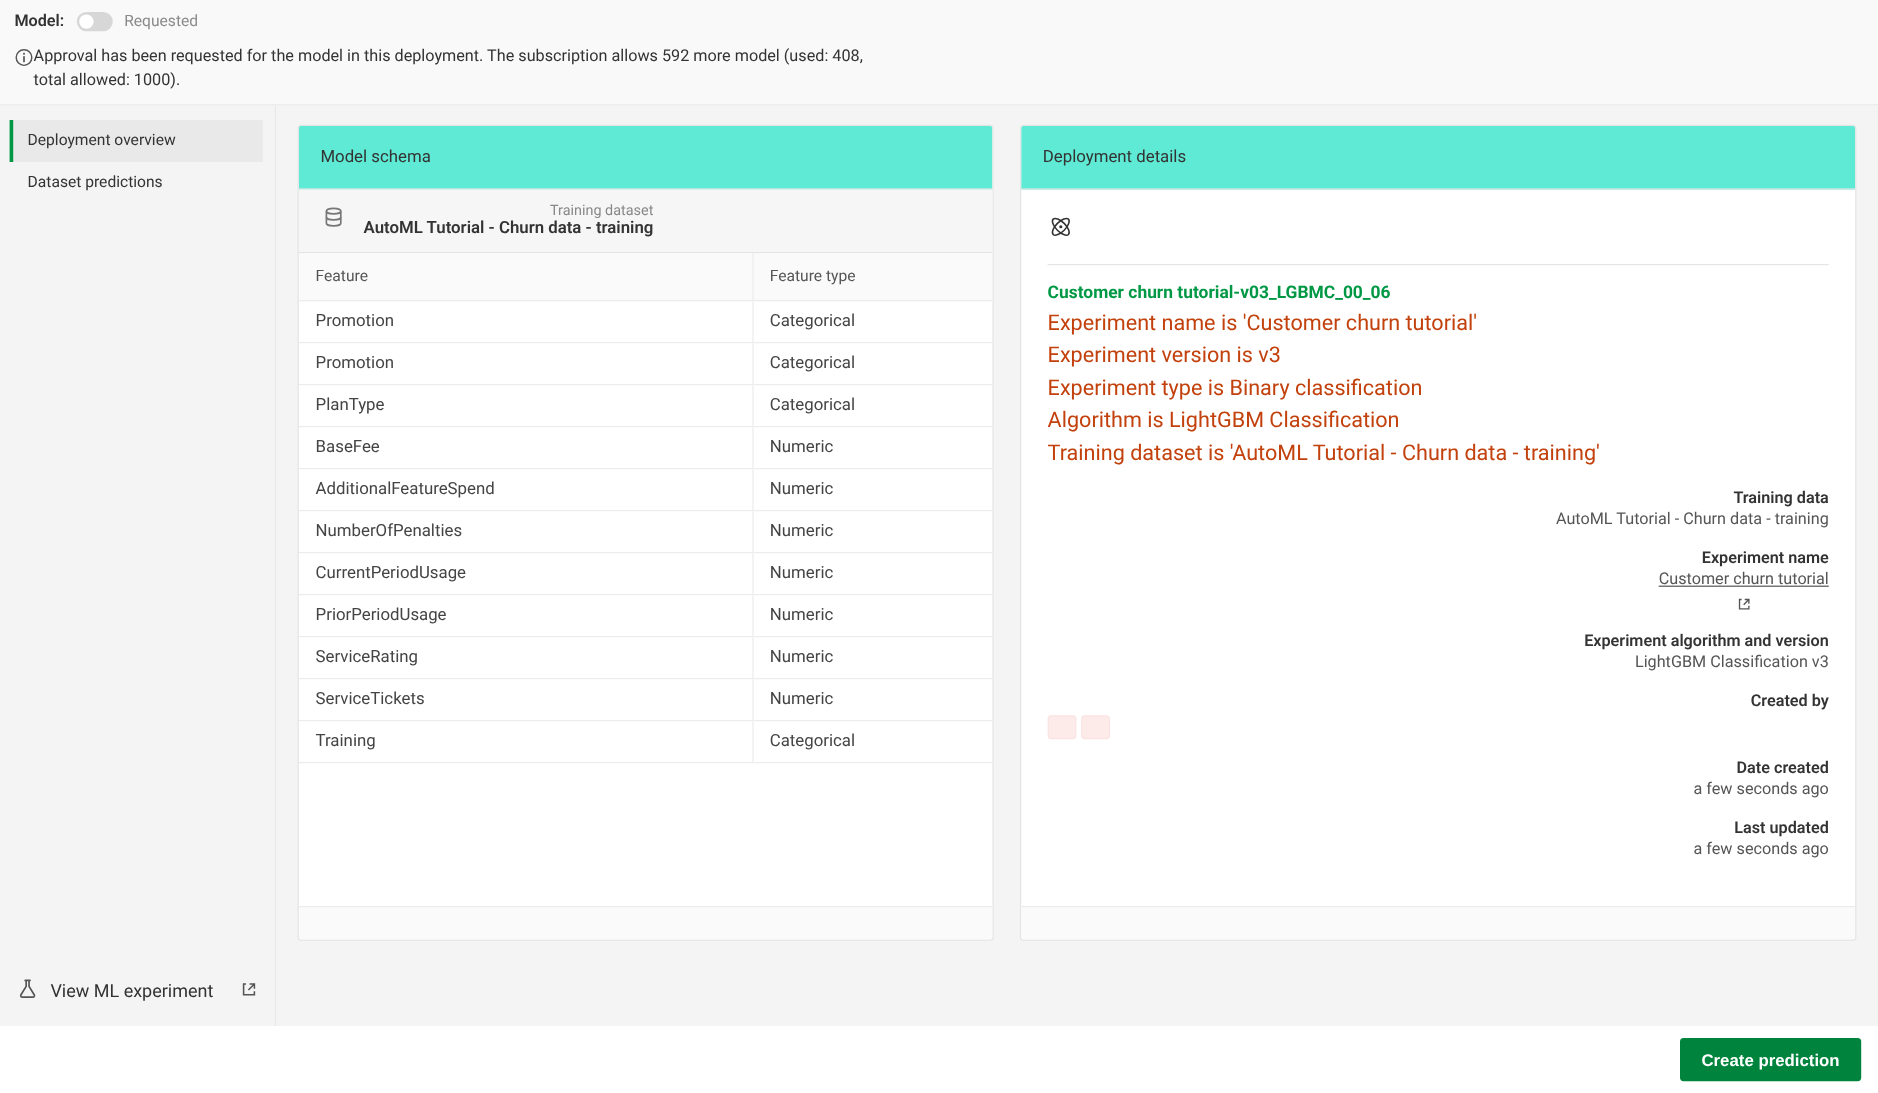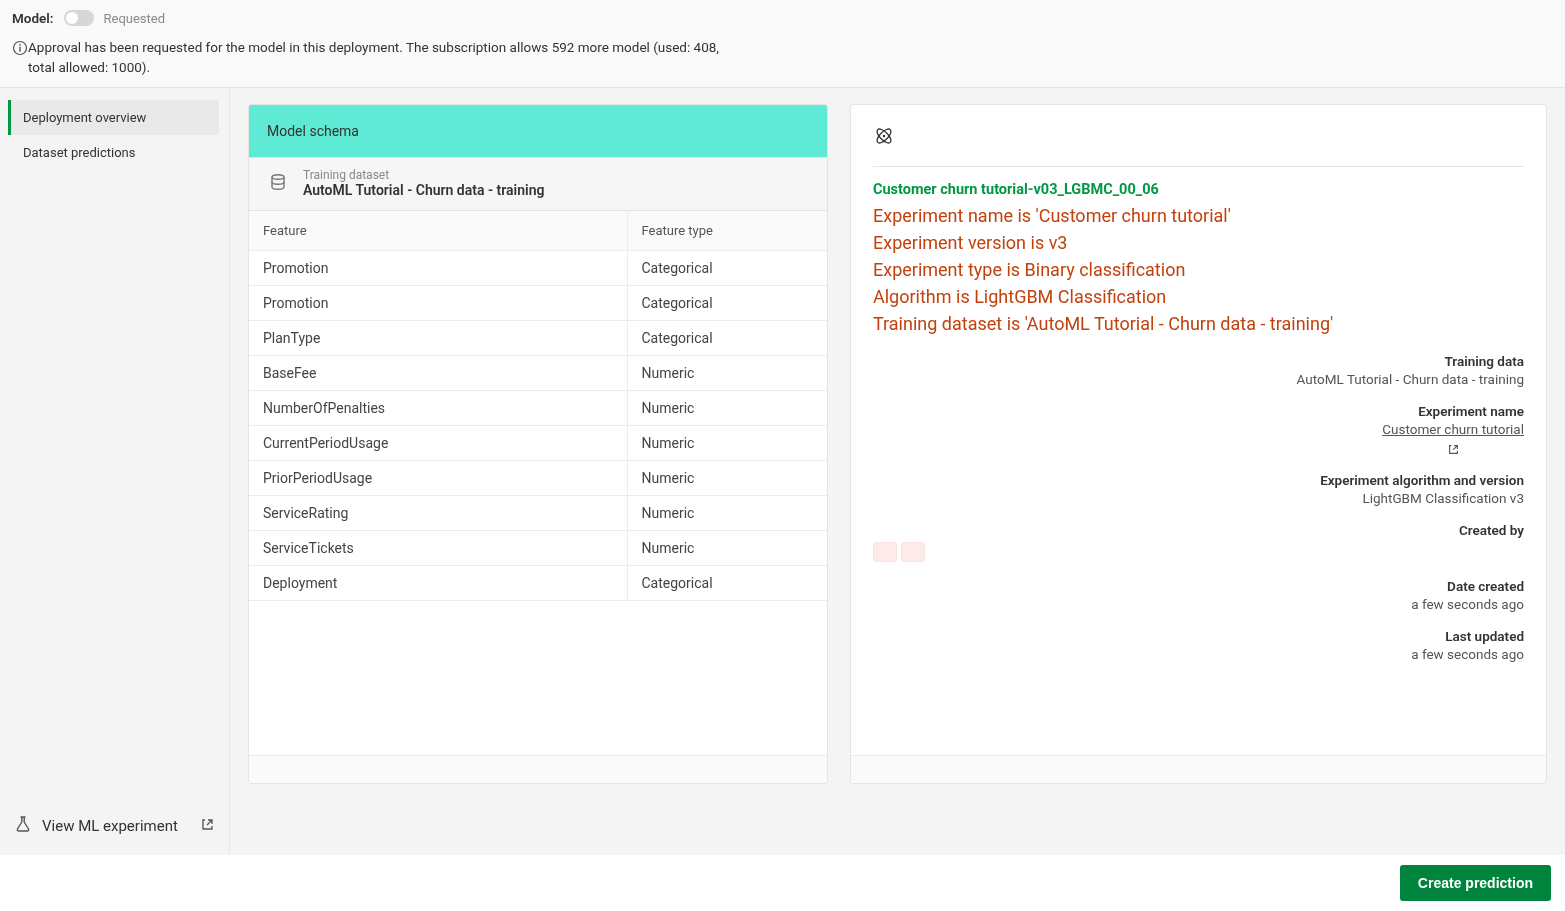--- a/index.html
+++ b/index.html
@@ -140,20 +140,21 @@
     display: flex;
     align-items: center;
     gap: 14px;
     background: #f6f6f6;
     border-bottom: 1px solid #e4e4e4;
     padding: 10px 18px 12px 18px;
   }
   .schema-subhead .tiny {
     font-size: 12px;
     color: #888;
+    text-align: right;
   }
   .schema-subhead .strong {
     font-weight: 600;
     font-size: 14px;
     color: #333;
   }
   table.sch {
     width: 100%;
     border-collapse: collapse;
     table-layout: fixed;
@@ -370,50 +371,55 @@
                 </tr>
                 <tr>
                   <td>PlanType</td>
                   <td>Categorical</td>
                 </tr>
                 <tr>
                   <td>BaseFee</td>
                   <td>Numeric</td>
                 </tr>
                 <tr>
+                  <td>AdditionalFeatureSpend</td>
+                  <td>Numeric</td>
+                </tr>
+                <tr>
                   <td>NumberOfPenalties</td>
                   <td>Numeric</td>
                 </tr>
                 <tr>
                   <td>CurrentPeriodUsage</td>
                   <td>Numeric</td>
                 </tr>
                 <tr>
                   <td>PriorPeriodUsage</td>
                   <td>Numeric</td>
                 </tr>
                 <tr>
                   <td>ServiceRating</td>
                   <td>Numeric</td>
                 </tr>
                 <tr>
                   <td>ServiceTickets</td>
                   <td>Numeric</td>
                 </tr>
                 <tr>
-                  <td>Deployment</td>
+                  <td>Training</td>
                   <td>Categorical</td>
                 </tr>
               </tbody>
           </table>
           <div class="schema-gap"></div>
           <div class="schema-footer"></div>
         </div>
 
         <div class="panel details">
+          <div class="panel-head">Deployment details</div>
           <div class="details-body">
             <div class="atom">
               <svg width="22" height="22" viewBox="0 0 22 22" fill="none">
                 <ellipse cx="11" cy="11" rx="9" ry="4" stroke="#333" stroke-width="1.3" transform="rotate(45 11 11)"></ellipse>
                 <ellipse cx="11" cy="11" rx="9" ry="4" stroke="#333" stroke-width="1.3" transform="rotate(-45 11 11)"></ellipse>
                 <circle cx="11" cy="11" r="1.3" fill="#333"></circle>
               </svg>
             </div>
             <hr class="hr">
             <div class="green-title">Customer churn tutorial-v03_LGBMC_00_06</div>

